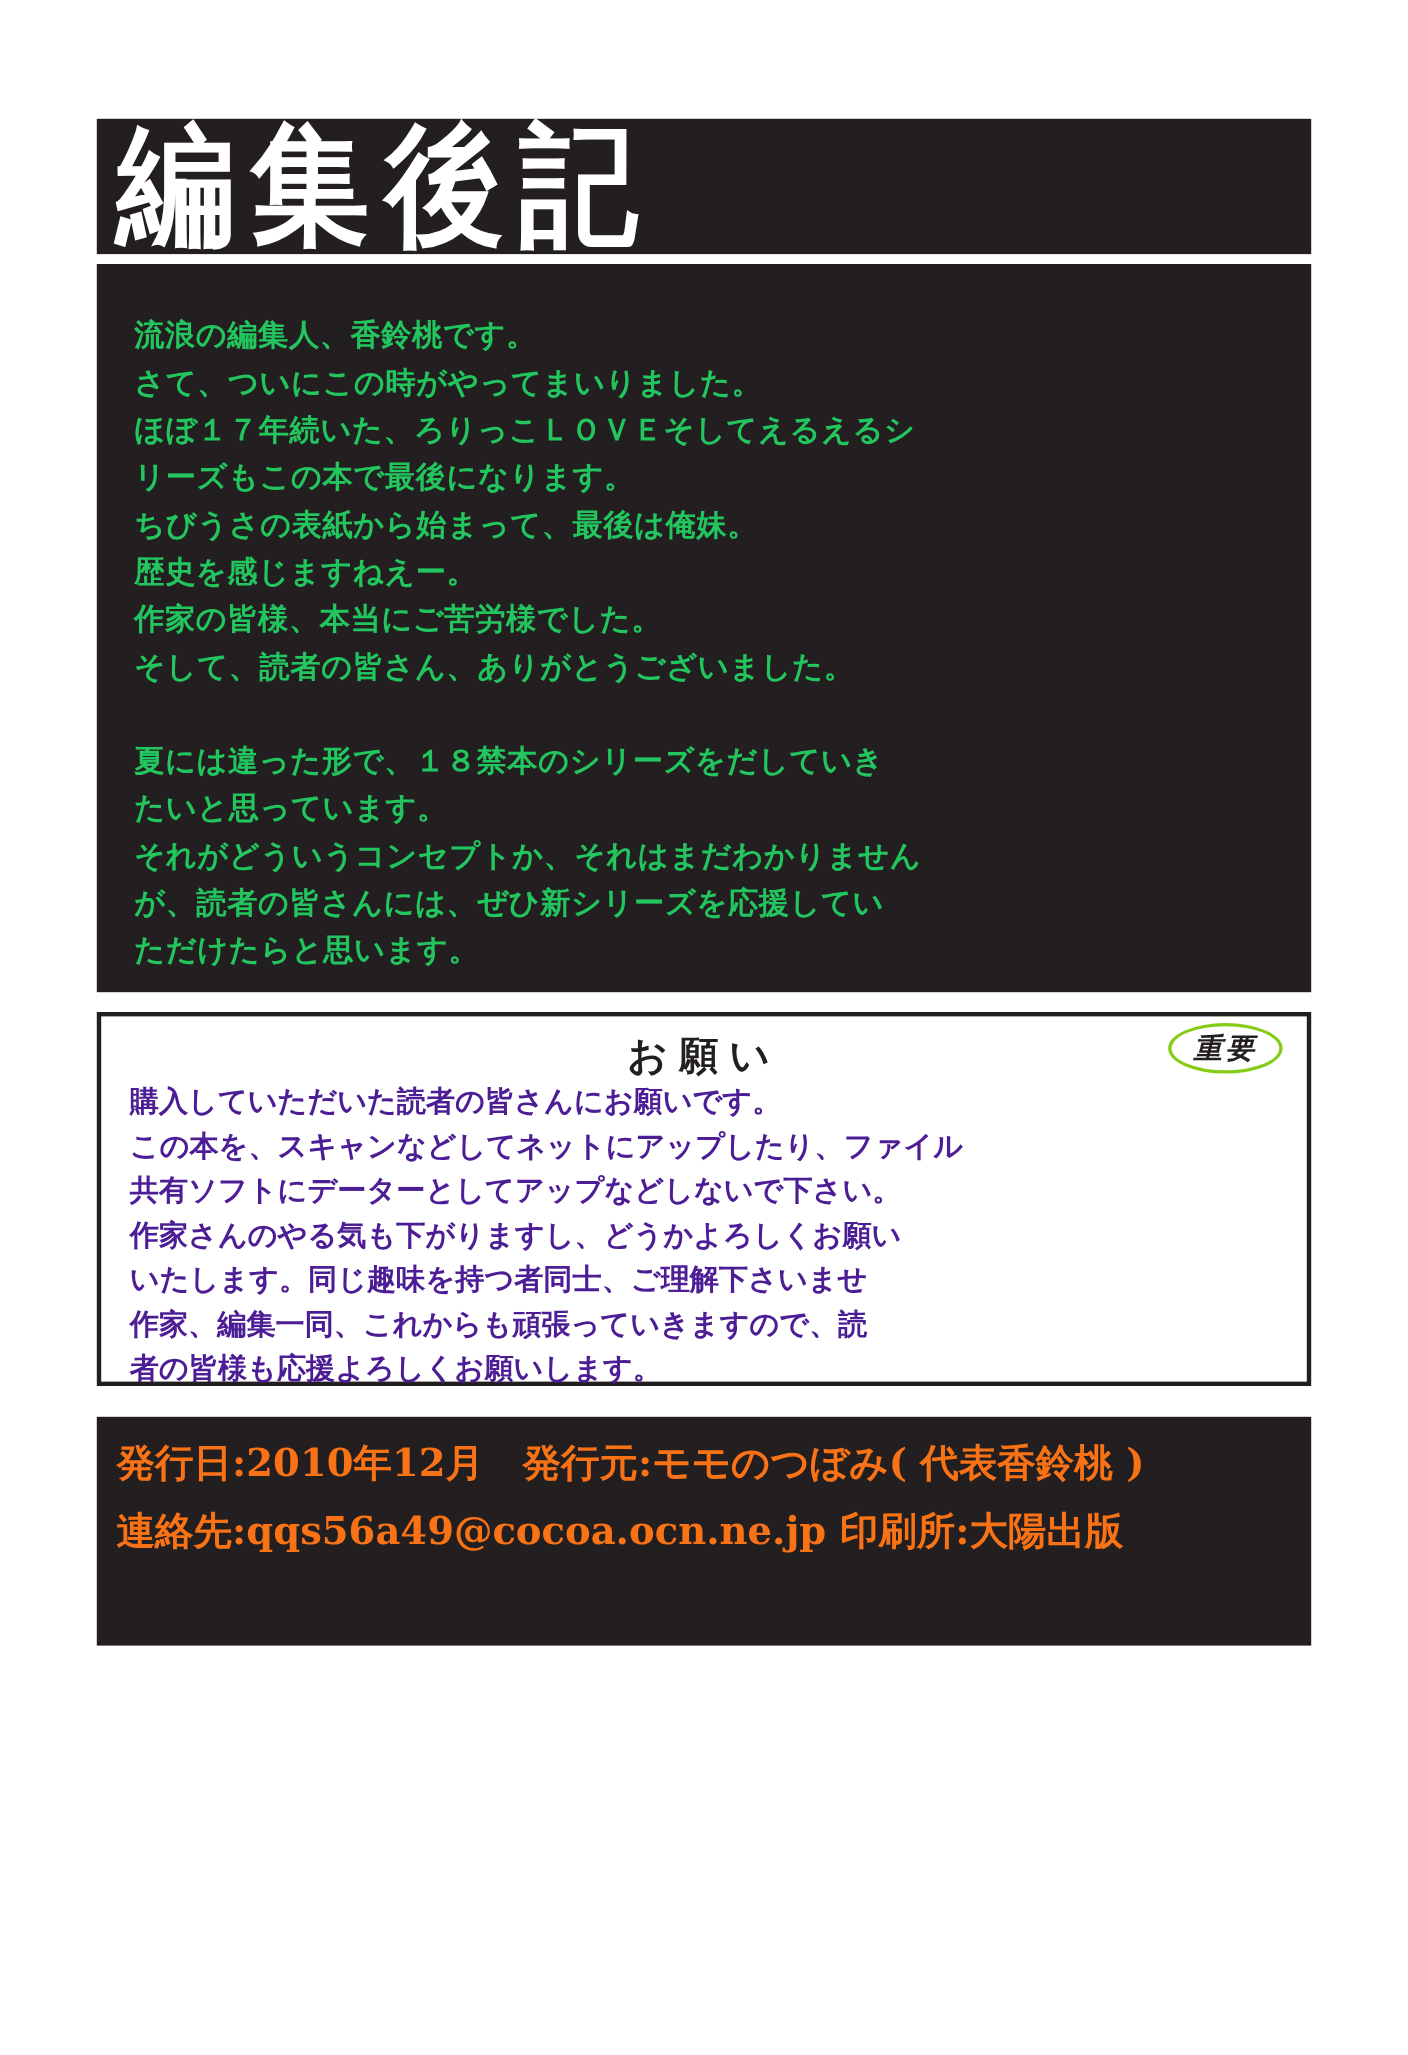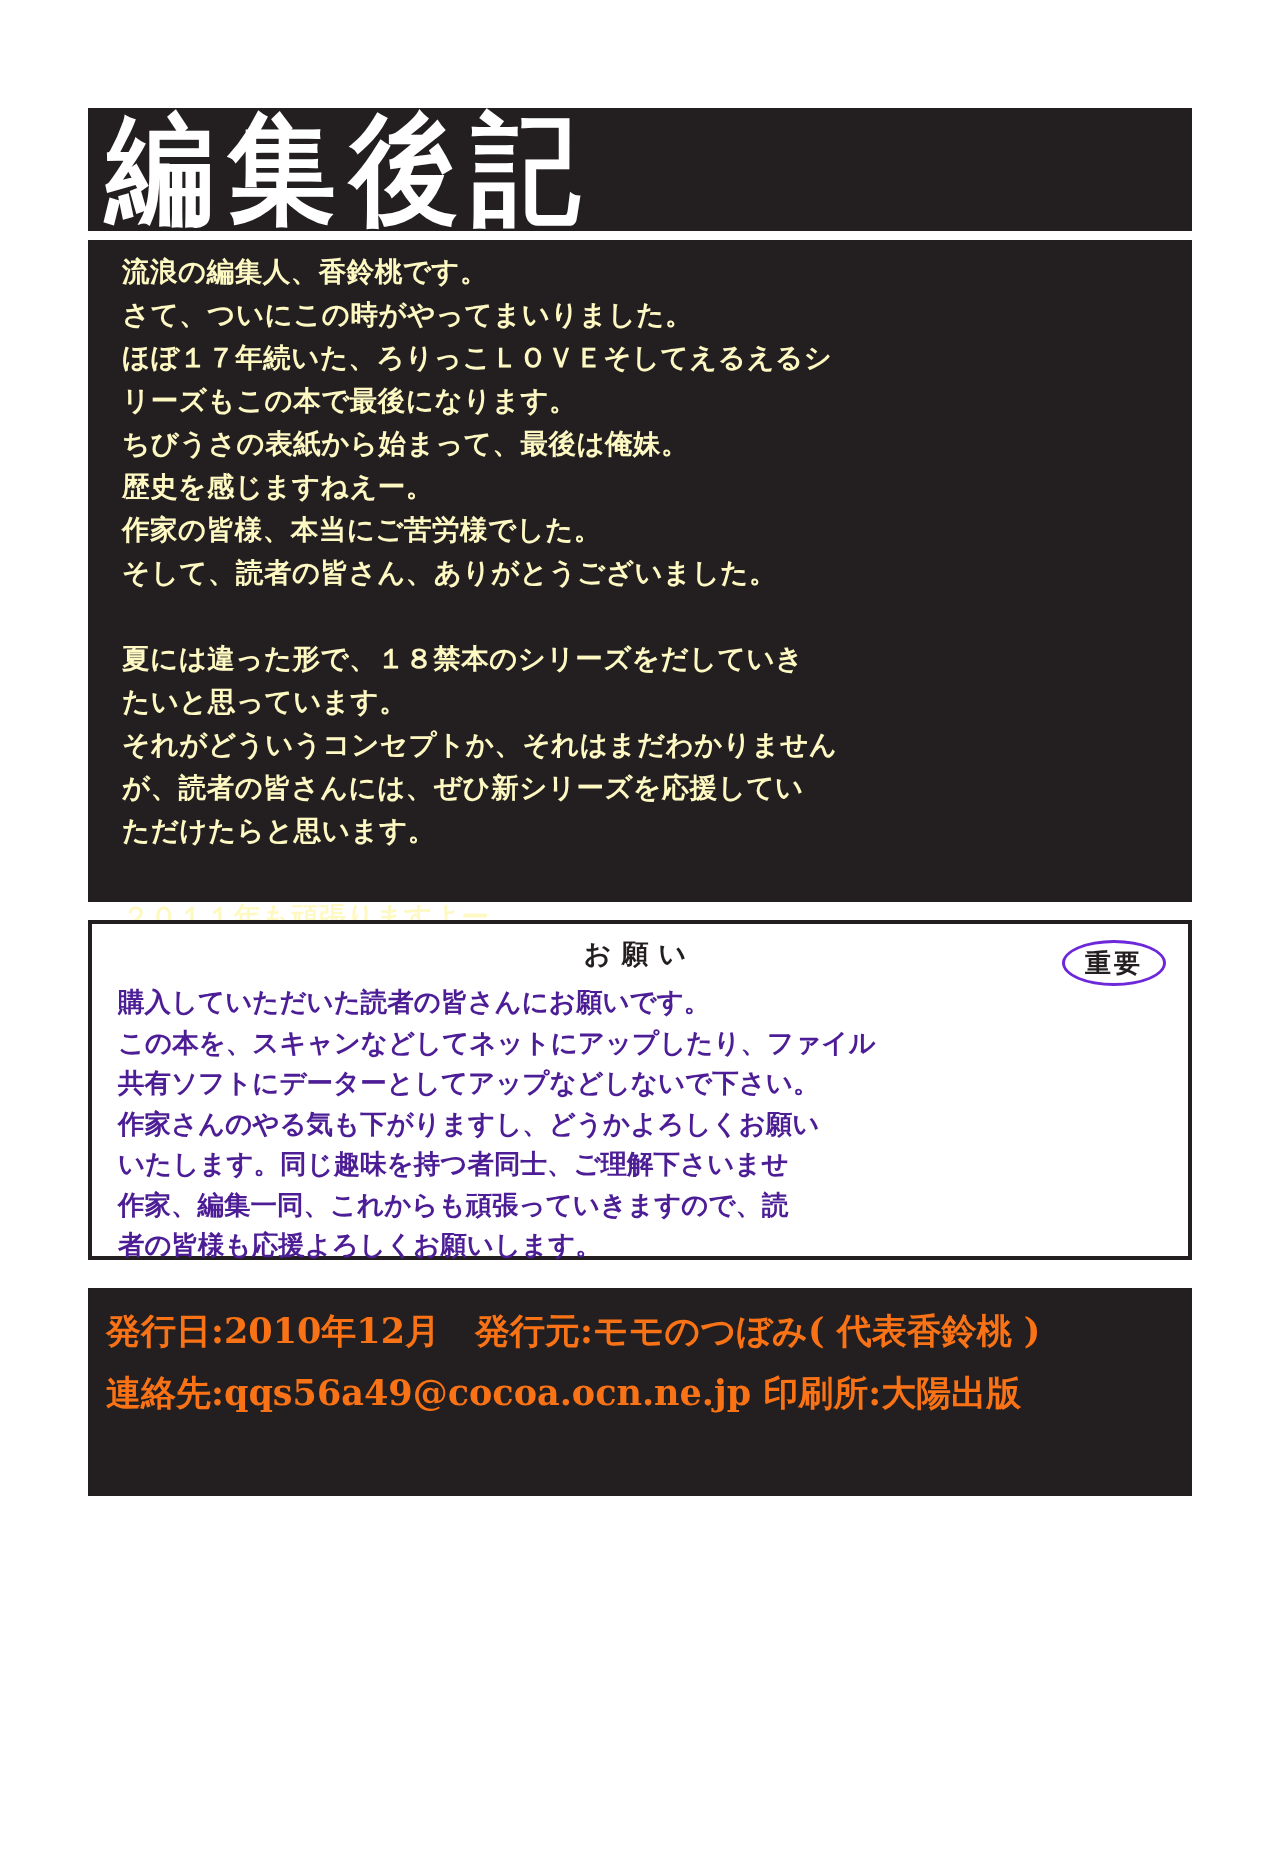--- a/index.html
+++ b/index.html
@@ -50,23 +50,23 @@
   }
 
   
   .body-block {
     position: absolute;
     left: 88px;
     top: 240px;
     width: 1104px;
     height: 662px;
     background: #231f20;
-    color: #fef9c3;
-    box-sizing: border-box;
-    padding: 10px 34px 20px 34px;
+    color: #22c55e;
+    box-sizing: border-box;
+    padding: 44px 34px 20px 34px;
   }
   .body-block p {
     margin: 0;
     font-family: "DejaVu Sans", sans-serif;
     font-weight: bold;
     font-size: 27.5px;
     line-height: 43px;
     letter-spacing: 0.5px;
     white-space: pre-wrap;
   }
@@ -90,41 +90,42 @@
     height: 58px;
   }
   .request-title {
     position: absolute;
     left: 0;
     right: 0;
     top: 12px;
     text-align: center;
     font-family: Liberation Serif, serif;
     font-weight: bold;
-    font-size: 27px;
+    font-size: 36px;
     letter-spacing: 10px;
     color: #231f20;
   }
   .important-badge {
     position: absolute;
     right: 22px;
-    top: 16px;
+    top: 6px;
     width: 104px;
     height: 46px;
-    border: 3px solid #6d28d9;
+    border: 3px solid #84cc16;
     border-radius: 50% / 50%;
     display: flex;
     align-items: center;
     justify-content: center;
     font-family: "DejaVu Sans", sans-serif;
     font-weight: bold;
     font-size: 26px;
     letter-spacing: 3px;
     color: #231f20;
     box-sizing: border-box;
+    font-style: italic;
   }
   .request-body {
     padding: 0 26px;
   }
   .request-body p {
     margin: 0;
     font-family: "DejaVu Sans", sans-serif;
     font-weight: bold;
     font-size: 26.5px;
     line-height: 40.5px;

